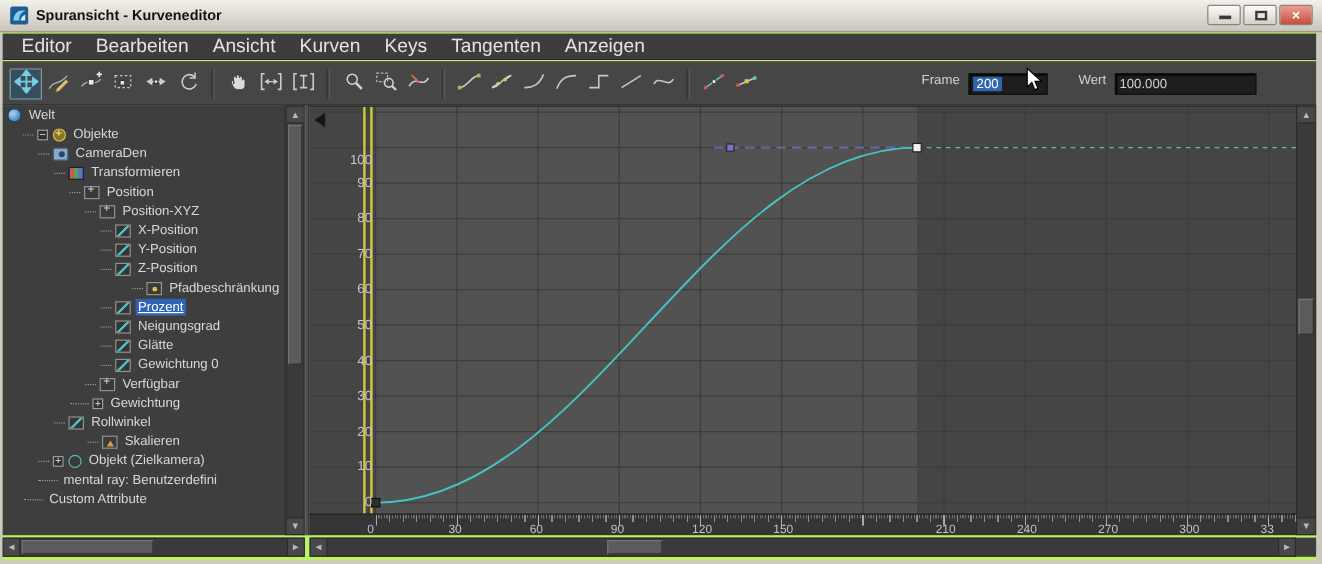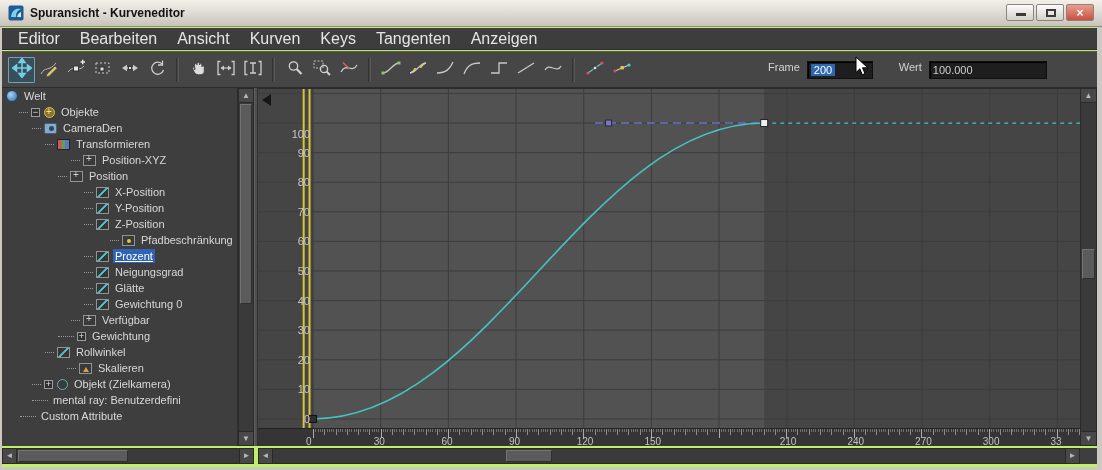--- a/index.html
+++ b/index.html
@@ -312,29 +312,29 @@
       <div class="trow" style="padding-left: 30px;">
         <span class="guide" style="width: 9px;"></span>
         <span class="ti ti-camera"></span>
         <span class="tlabel">CameraDen</span>
       </div>
       <div class="trow" style="padding-left: 43px;">
         <span class="guide" style="width: 9px;"></span>
         <span class="ti ti-transform"></span>
         <span class="tlabel">Transformieren</span>
       </div>
+      <div class="trow" style="padding-left: 56px;">
+        <span class="guide" style="width: 9px;"></span>
+        <span class="ti ti-xyz"></span>
+        <span class="tlabel">Position</span>
+      </div>
       <div class="trow" style="padding-left: 69px;">
         <span class="guide" style="width: 9px;"></span>
         <span class="ti ti-xyz"></span>
         <span class="tlabel">Position-XYZ</span>
-      </div>
-      <div class="trow" style="padding-left: 56px;">
-        <span class="guide" style="width: 9px;"></span>
-        <span class="ti ti-xyz"></span>
-        <span class="tlabel">Position</span>
       </div>
       <div class="trow" style="padding-left: 82px;">
         <span class="guide" style="width: 9px;"></span>
         <span class="ti ti-curve"></span>
         <span class="tlabel">X-Position</span>
       </div>
       <div class="trow" style="padding-left: 82px;">
         <span class="guide" style="width: 9px;"></span>
         <span class="ti ti-curve"></span>
         <span class="tlabel">Y-Position</span>
@@ -377,21 +377,21 @@
       <div class="trow" style="padding-left: 56px;">
         <span class="guide" style="width: 16px;"></span>
         <span class="expander">+</span>
         <span class="tlabel">Gewichtung</span>
       </div>
       <div class="trow" style="padding-left: 43px;">
         <span class="guide" style="width: 9px;"></span>
         <span class="ti ti-curve"></span>
         <span class="tlabel">Rollwinkel</span>
       </div>
-      <div class="trow" style="padding-left: 65px;">
+      <div class="trow" style="padding-left: 43px; margin-left: 28px;">
         <span class="guide" style="width: 9px;"></span>
         <span class="ti ti-scale"></span>
         <span class="tlabel">Skalieren</span>
       </div>
       <div class="trow" style="padding-left: 30px;">
         <span class="guide" style="width: 9px;"></span>
         <span class="expander">+</span>
         <span class="ti ti-object"></span>
         <span class="tlabel">Objekt (Zielkamera)</span>
       </div>

